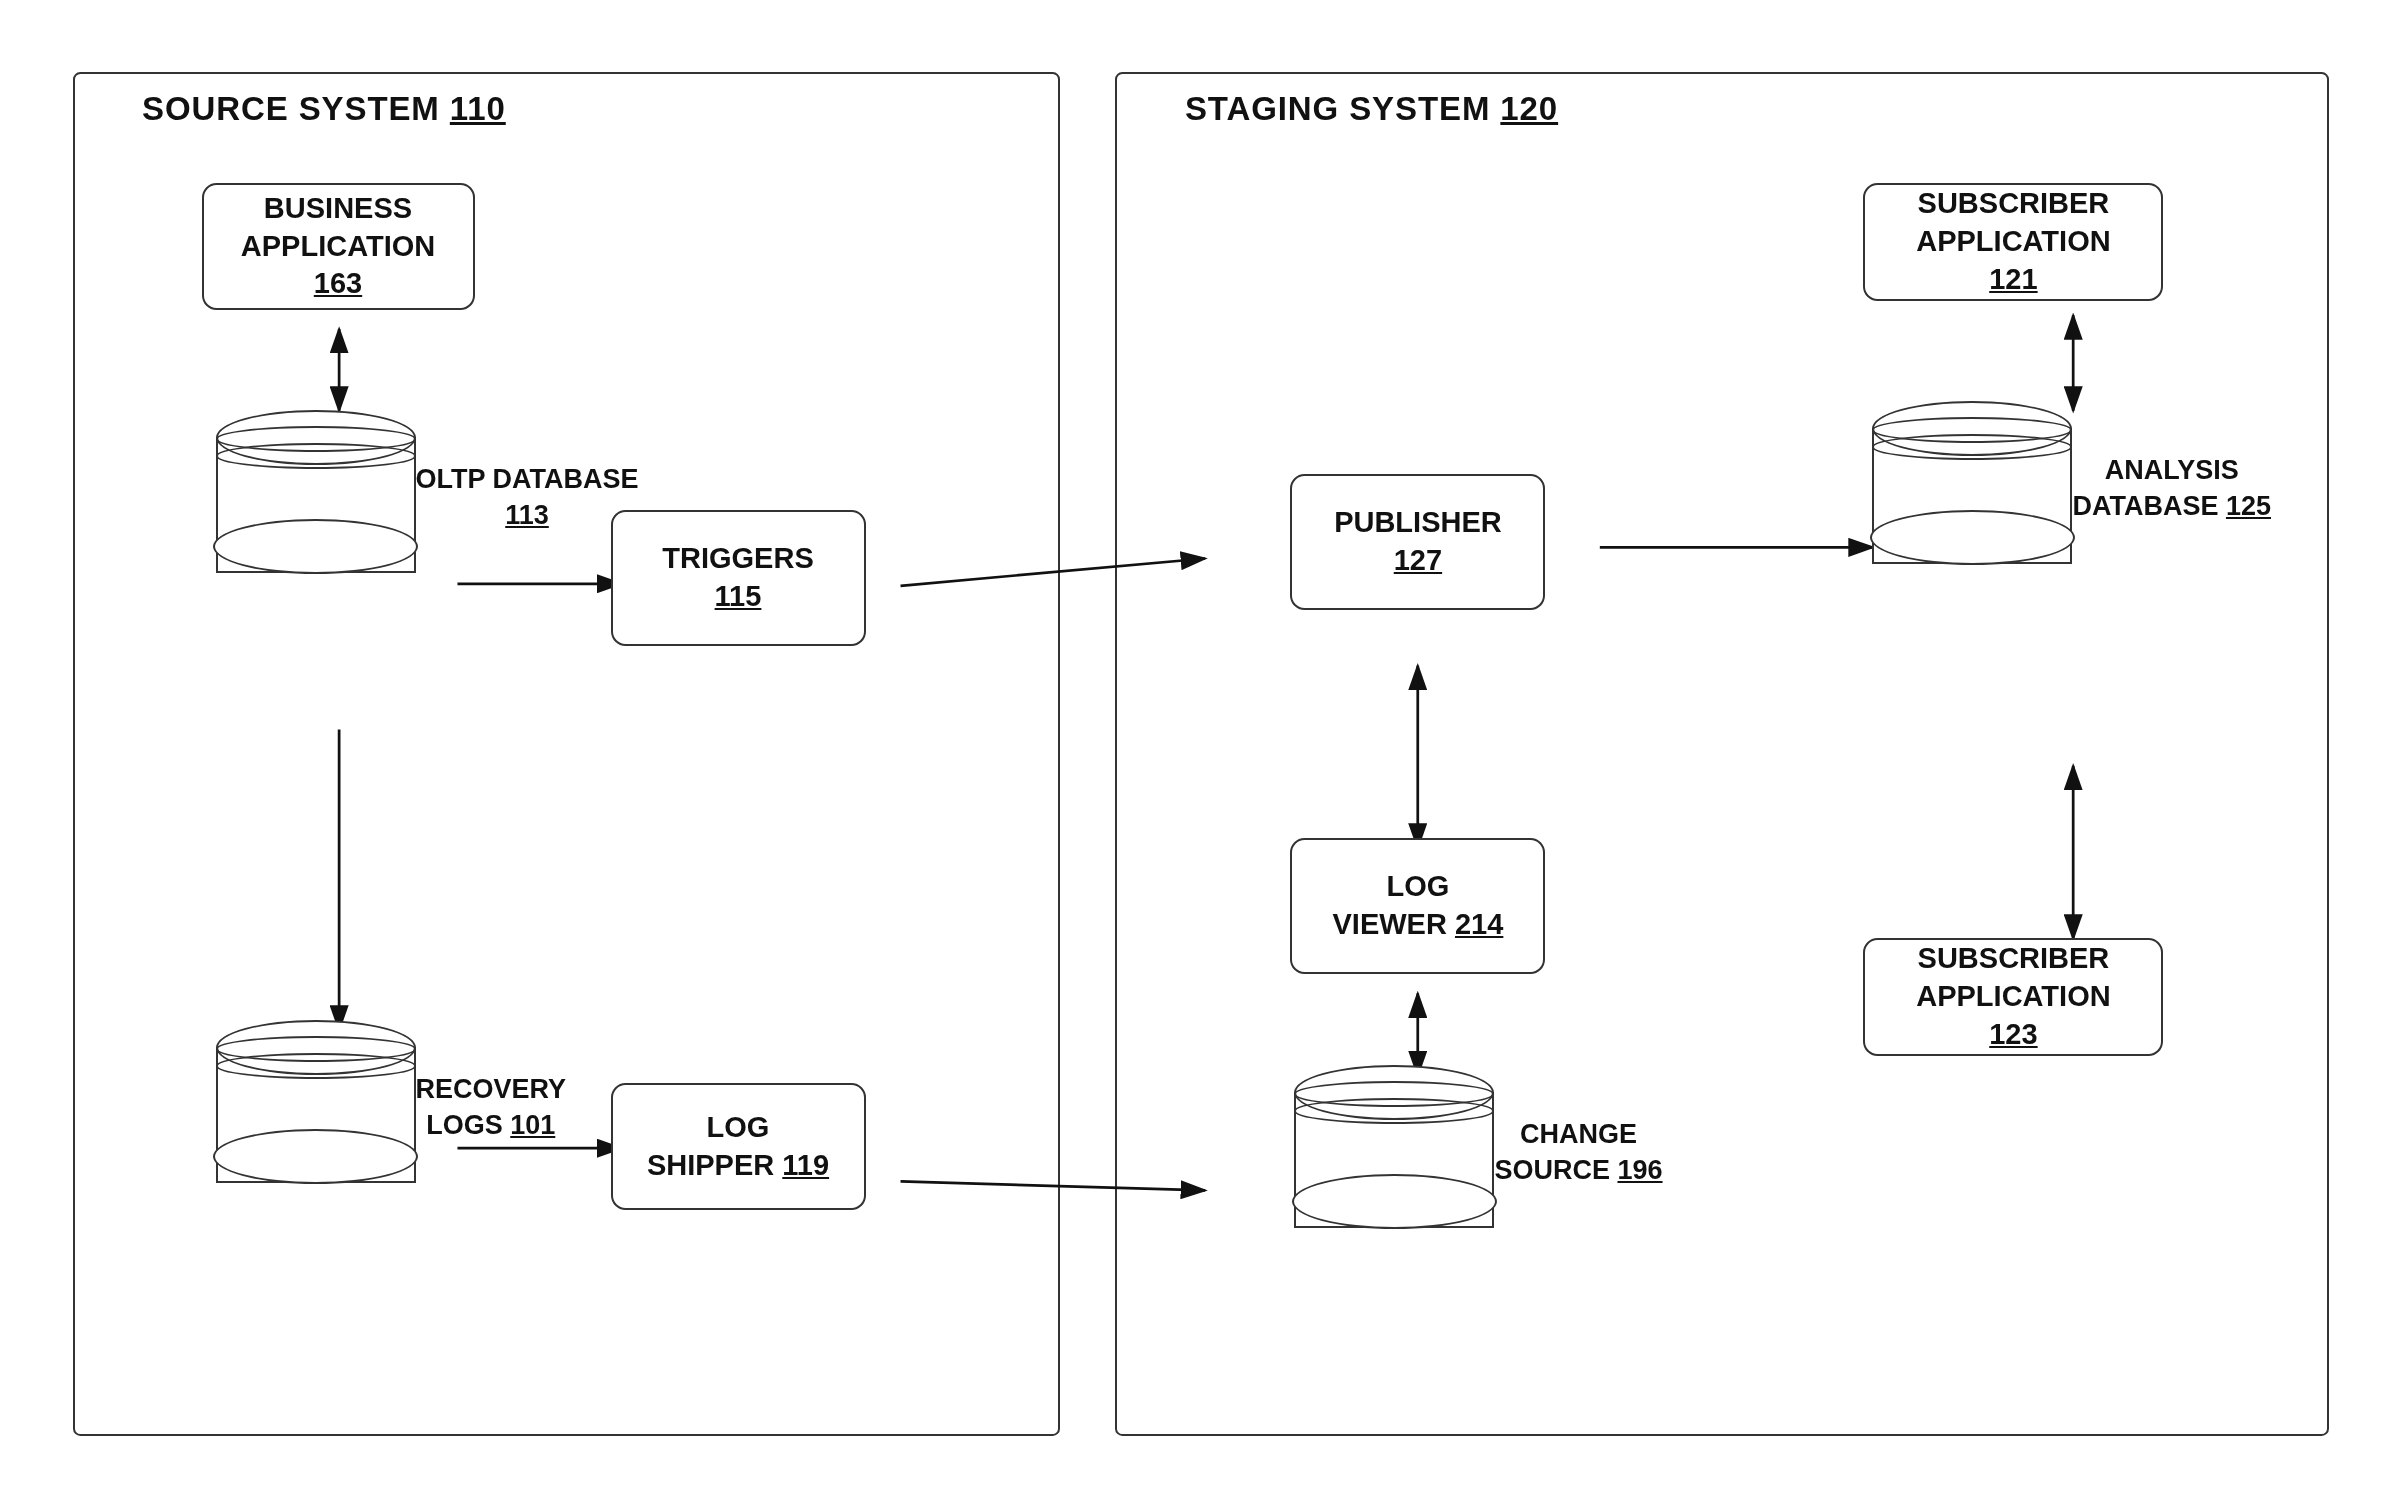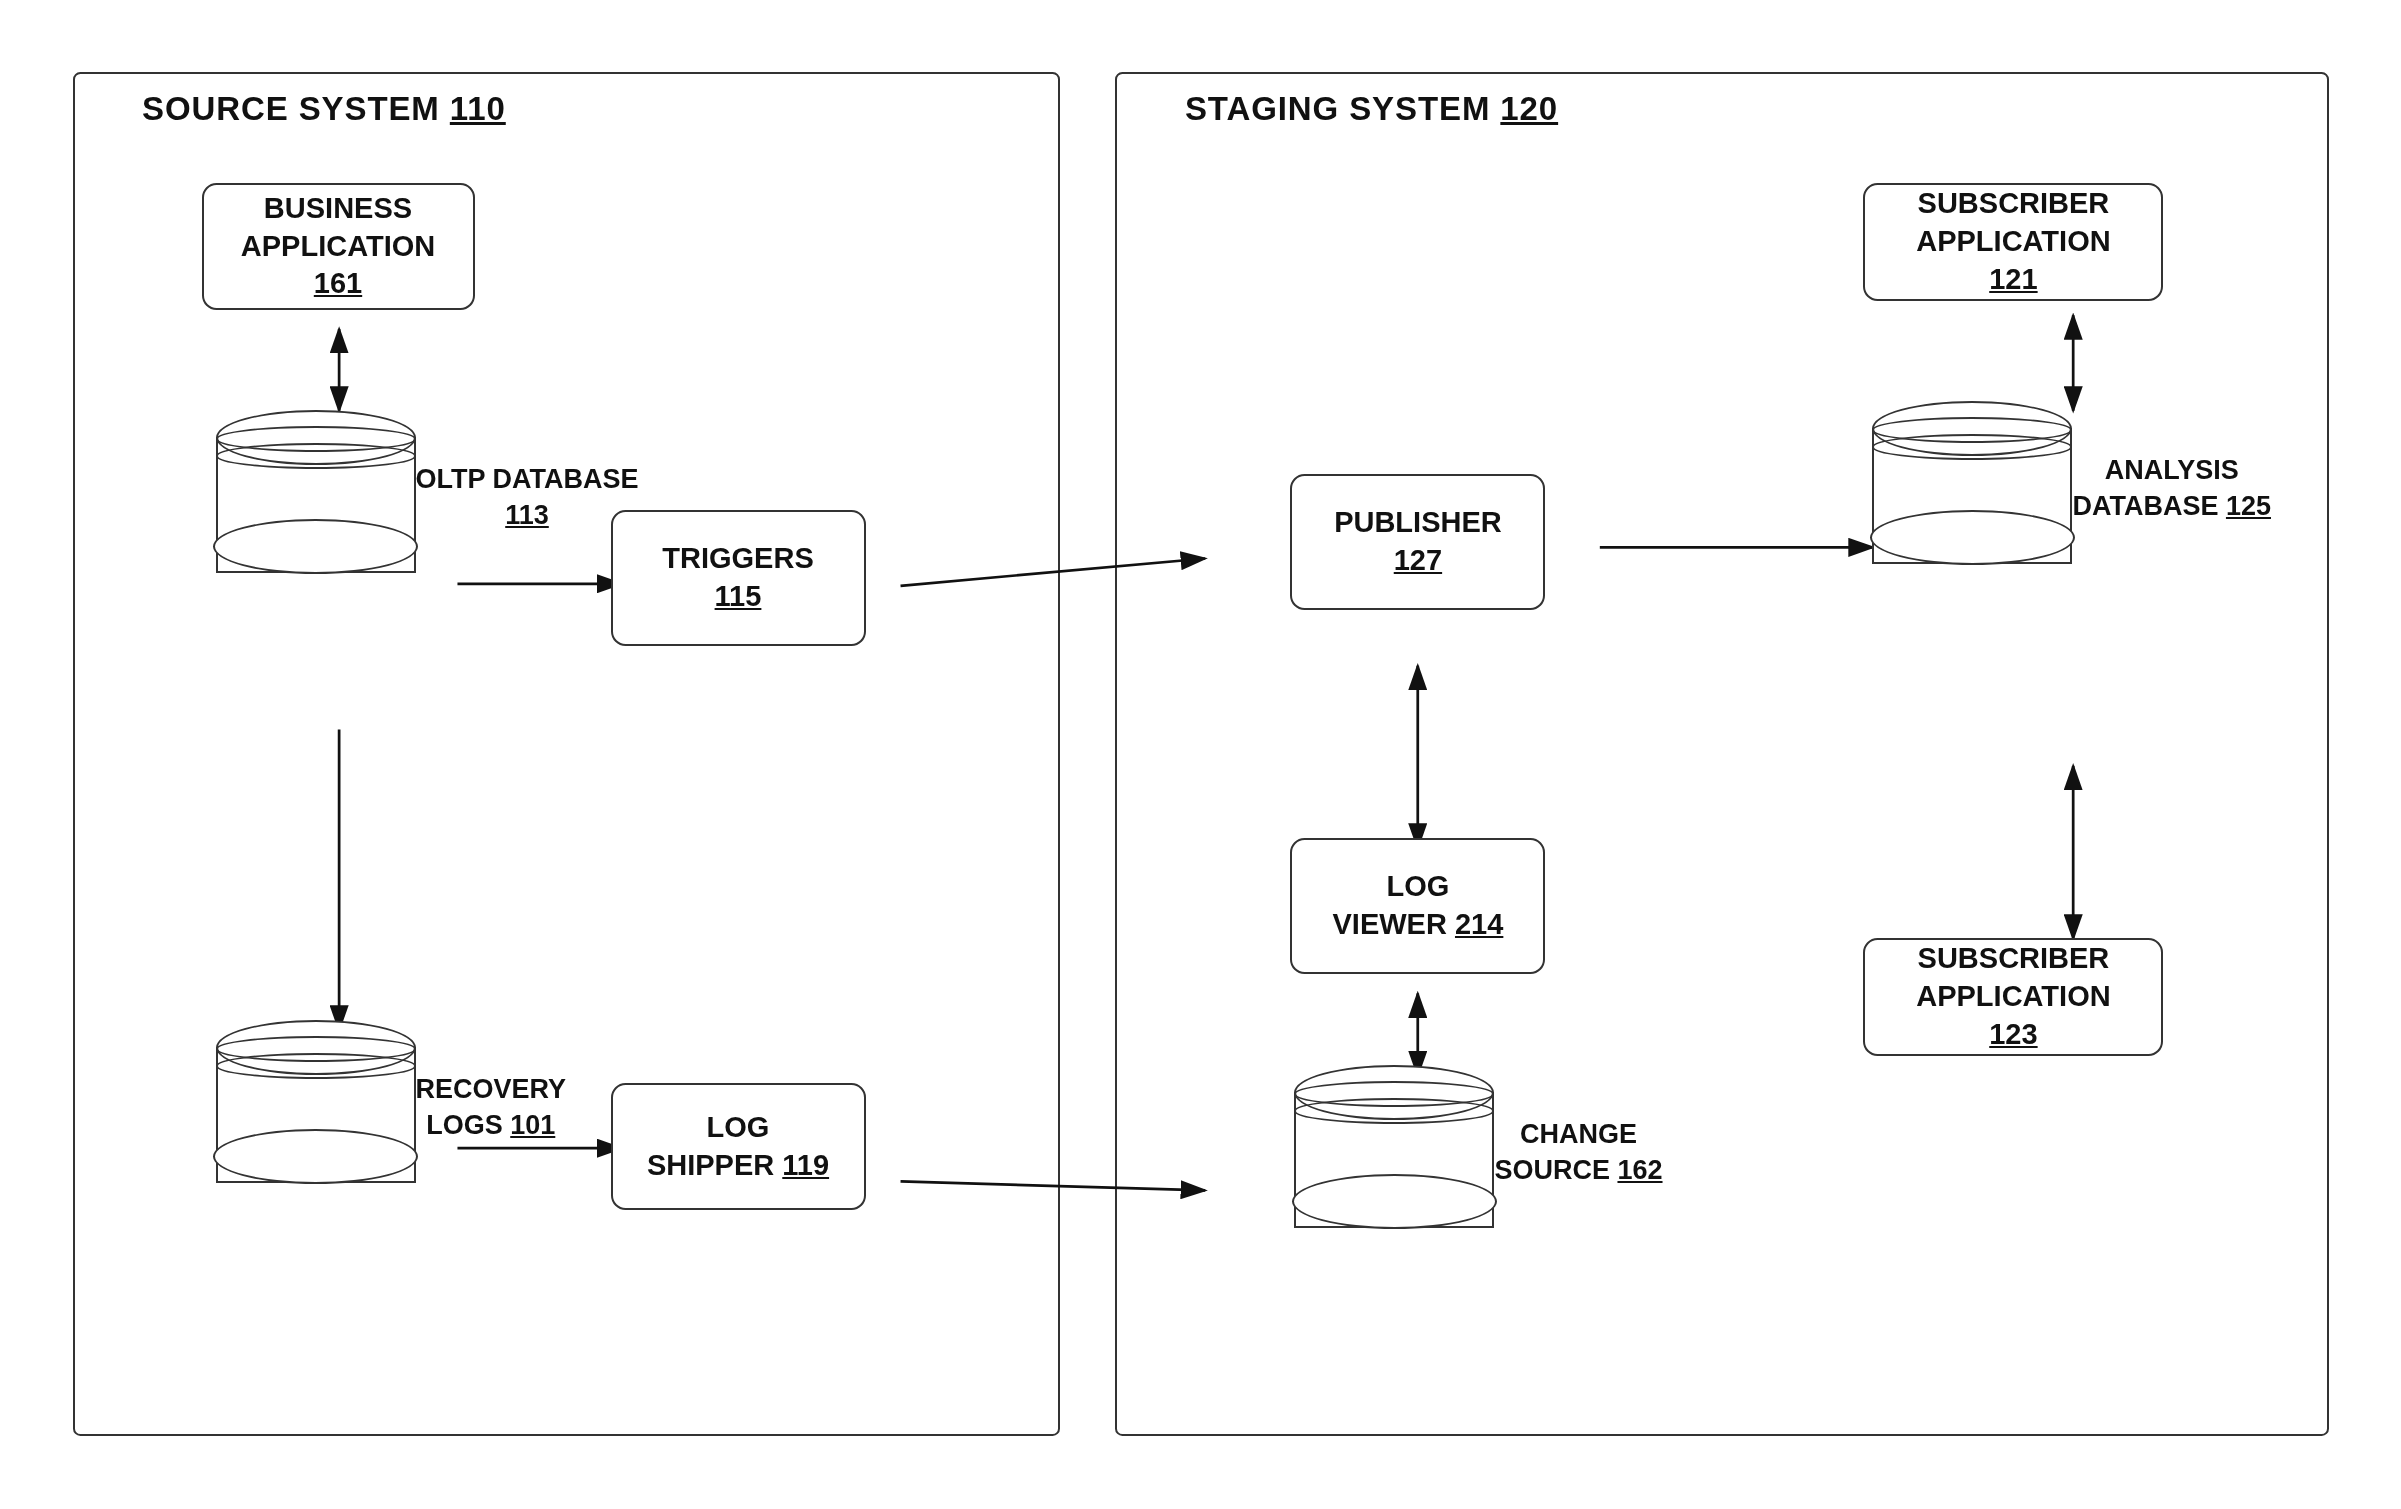--- a/index.html
+++ b/index.html
@@ -183,21 +183,21 @@
 
       <line x1="420" y1="560" x2="600" y2="560" stroke="#111" stroke-width="3" marker-end="url(#arr1)"></line>
 
       <line x1="290" y1="720" x2="290" y2="1050" stroke="#111" stroke-width="3" marker-end="url(#arr1)"></line>
 
       <line x1="420" y1="1180" x2="600" y2="1180" stroke="#111" stroke-width="3" marker-end="url(#arr1)"></line>
     </svg>
 
     <div class="node rect-node" style="top:109px; left:127px; width:273px; height:127px;">
       <div class="node-label">
-        BUSINESS<br>APPLICATION <span class="node-num">161</span>
+        BUSINESS<br>APPLICATION <span class="node-num">163</span>
       </div>
     </div>
 
     <div class="db-node" style="top:336px; left:141px;">
       <div class="cylinder">
         <div class="cylinder-body"></div>
         <div class="cylinder-top"></div>
         <div class="cylinder-line1"></div>
         <div class="cylinder-line2"></div>
         <div class="cylinder-bottom-ellipse"></div>
@@ -293,21 +293,21 @@
 
     <div class="db-node" style="top:991px; left:177px;">
       <div class="cylinder">
         <div class="cylinder-body"></div>
         <div class="cylinder-top"></div>
         <div class="cylinder-line1"></div>
         <div class="cylinder-line2"></div>
         <div class="cylinder-bottom-ellipse"></div>
       </div>
       <div class="db-label">
-        CHANGE<br>SOURCE <span class="node-num">162</span>
+        CHANGE<br>SOURCE <span class="node-num">196</span>
       </div>
     </div>
 
     <div class="node rect-node" style="top:864px; left:746px; width:300px; height:118px;">
       <div class="node-label">
         SUBSCRIBER<br>APPLICATION <span class="node-num">123</span>
       </div>
     </div>
 
   </div>

